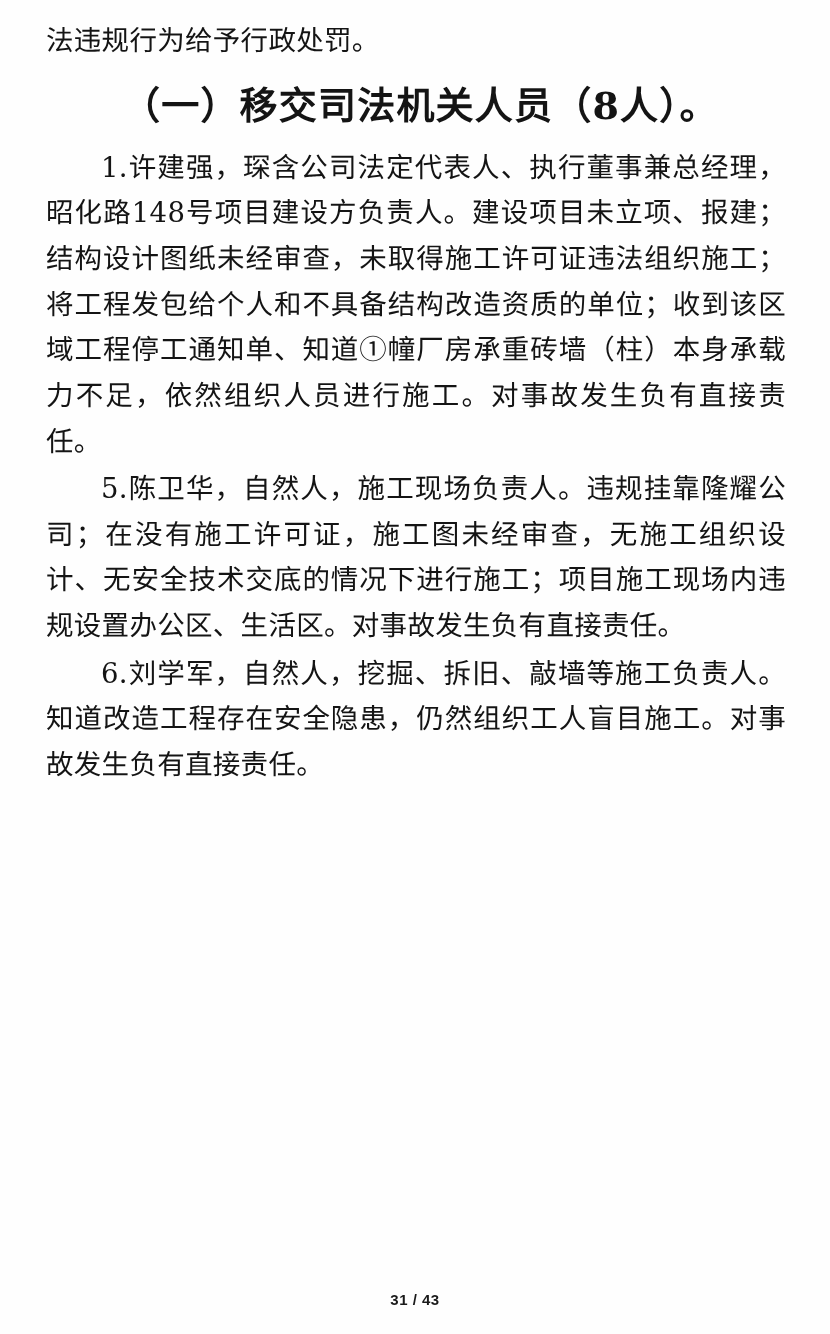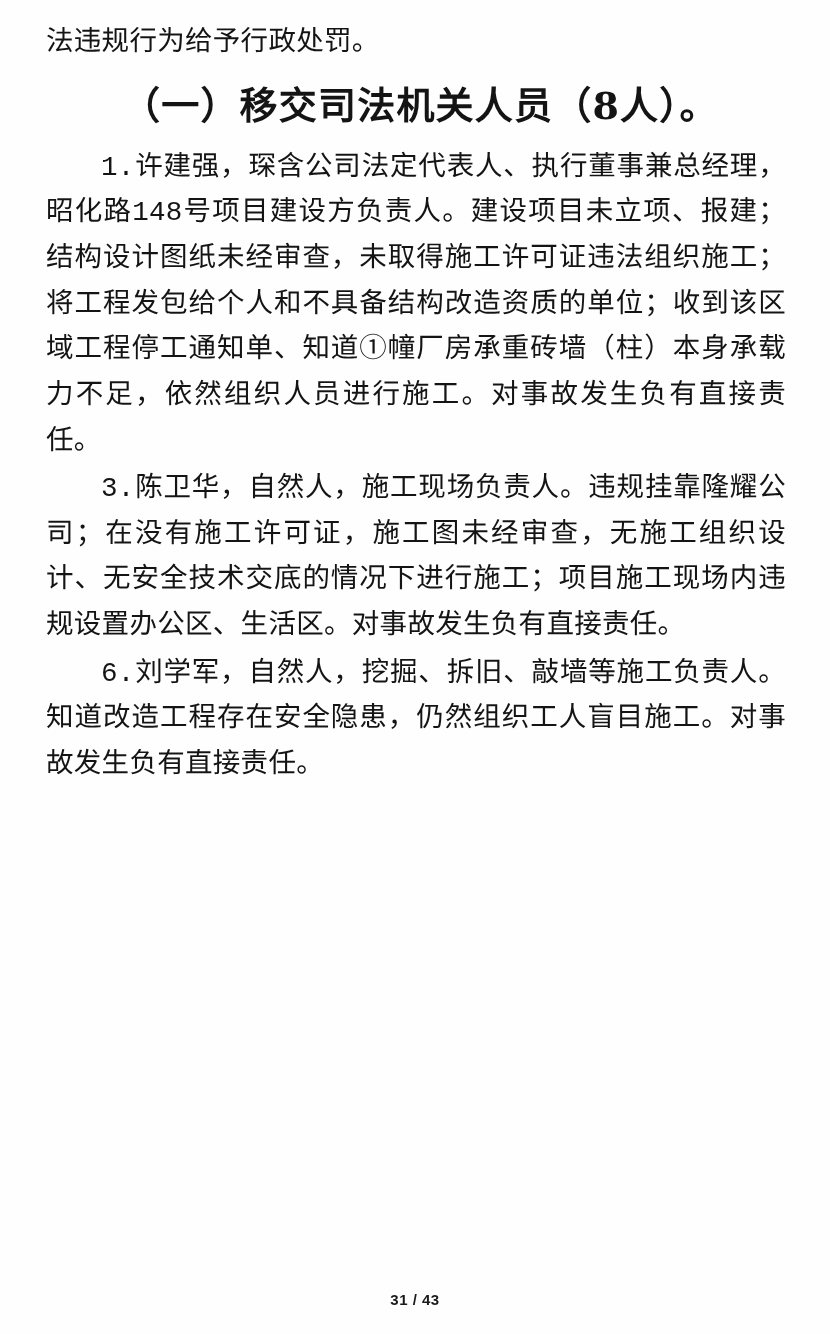--- a/index.html
+++ b/index.html
@@ -32,21 +32,20 @@
     letter-spacing: 0.3px;
     text-align: justify;
     text-justify: inter-ideograph;
   }
   .para {
     margin: 0 0 2px 0;
     text-indent: 0;
   }
   .para.indent {
     text-indent: 2em;
-    font-family: Liberation Mono, monospace;
   }
   .heading {
     font-weight: bold;
     text-indent: 2em;
     margin: 10px 0 8px 0;
     letter-spacing: 1.2px;
     font-size: 38px;
   }
   .footer {
     position: absolute;
@@ -67,21 +66,21 @@
 <div class="page">
   <div class="doc-body">
 
     <p class="para">法违规行为给予行政处罚。</p>
 
     <p class="para heading">（一）移交司法机关人员（8人）。</p>
 
     <p class="para indent">1.许建强，琛含公司法定代表人、执行董事兼总经理，昭化路148号项目建设方负责人。建设项目未立项、报建；结构设计图纸未经审查，未取得施工许可证违法组织施工；将工程发包给个人和不具备结构改造资质的单位；收到该区域工程停工通知单、知道①幢厂房承重砖墙（柱）本身承载力不足，依然组织人员进行施工。对事故发生负有直接责任。</p>
 
 
-    <p class="para indent">3.陈卫华，自然人，施工现场负责人。违规挂靠隆耀公司；在没有施工许可证，施工图未经审查，无施工组织设计、无安全技术交底的情况下进行施工；项目施工现场内违规设置办公区、生活区。对事故发生负有直接责任。</p>
+    <p class="para indent">5.陈卫华，自然人，施工现场负责人。违规挂靠隆耀公司；在没有施工许可证，施工图未经审查，无施工组织设计、无安全技术交底的情况下进行施工；项目施工现场内违规设置办公区、生活区。对事故发生负有直接责任。</p>
 
 
     <p class="para indent">6.刘学军，自然人，挖掘、拆旧、敲墙等施工负责人。知道改造工程存在安全隐患，仍然组织工人盲目施工。对事故发生负有直接责任。</p>
 
   </div>
 
   <div class="footer">31 / 43</div>
 </div>
 
 </body></html>

